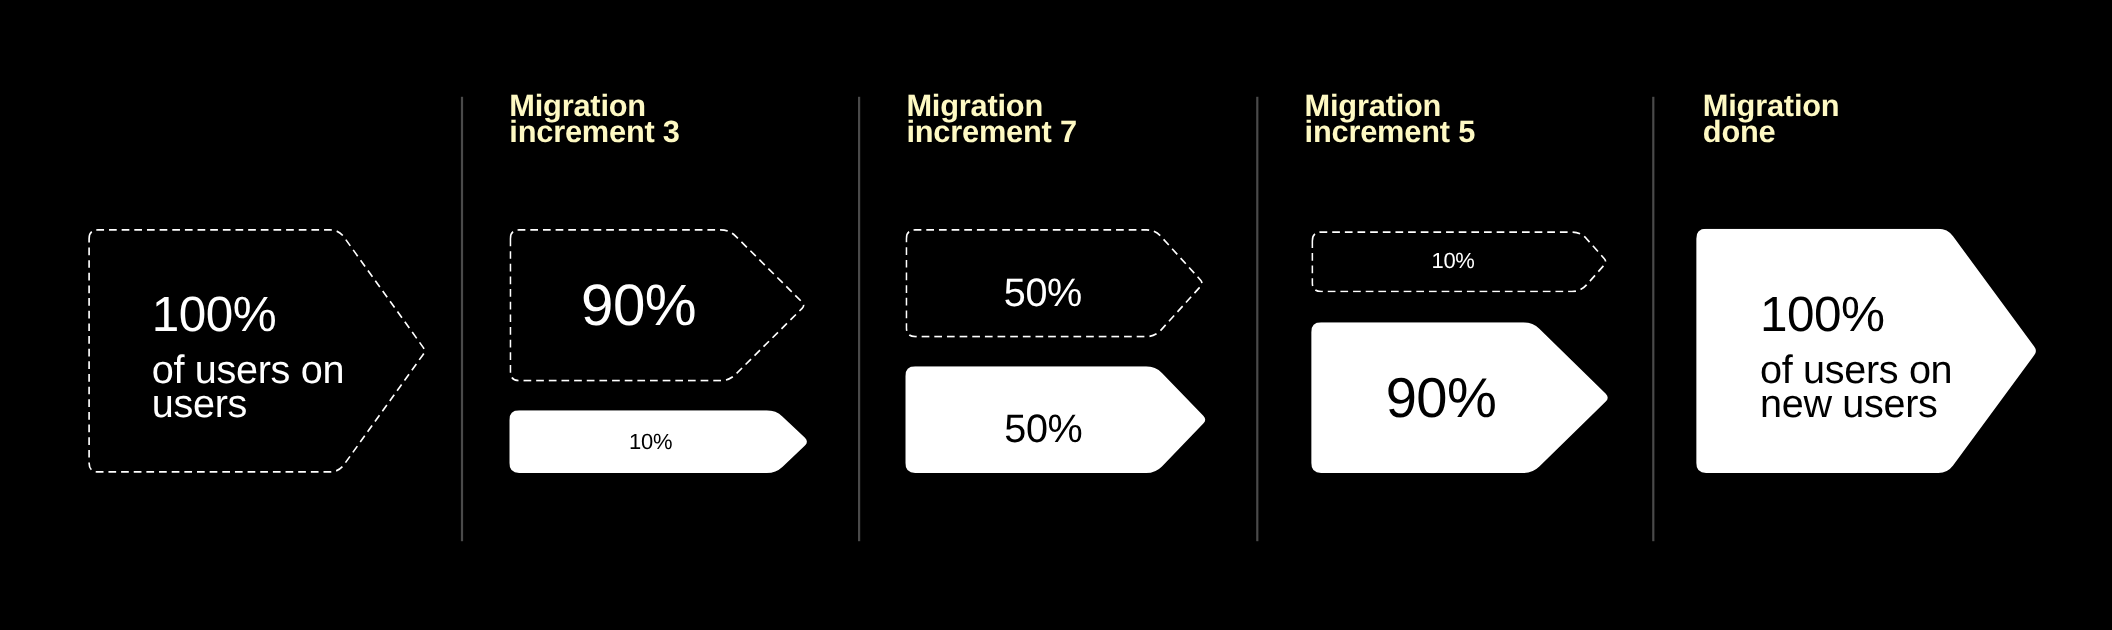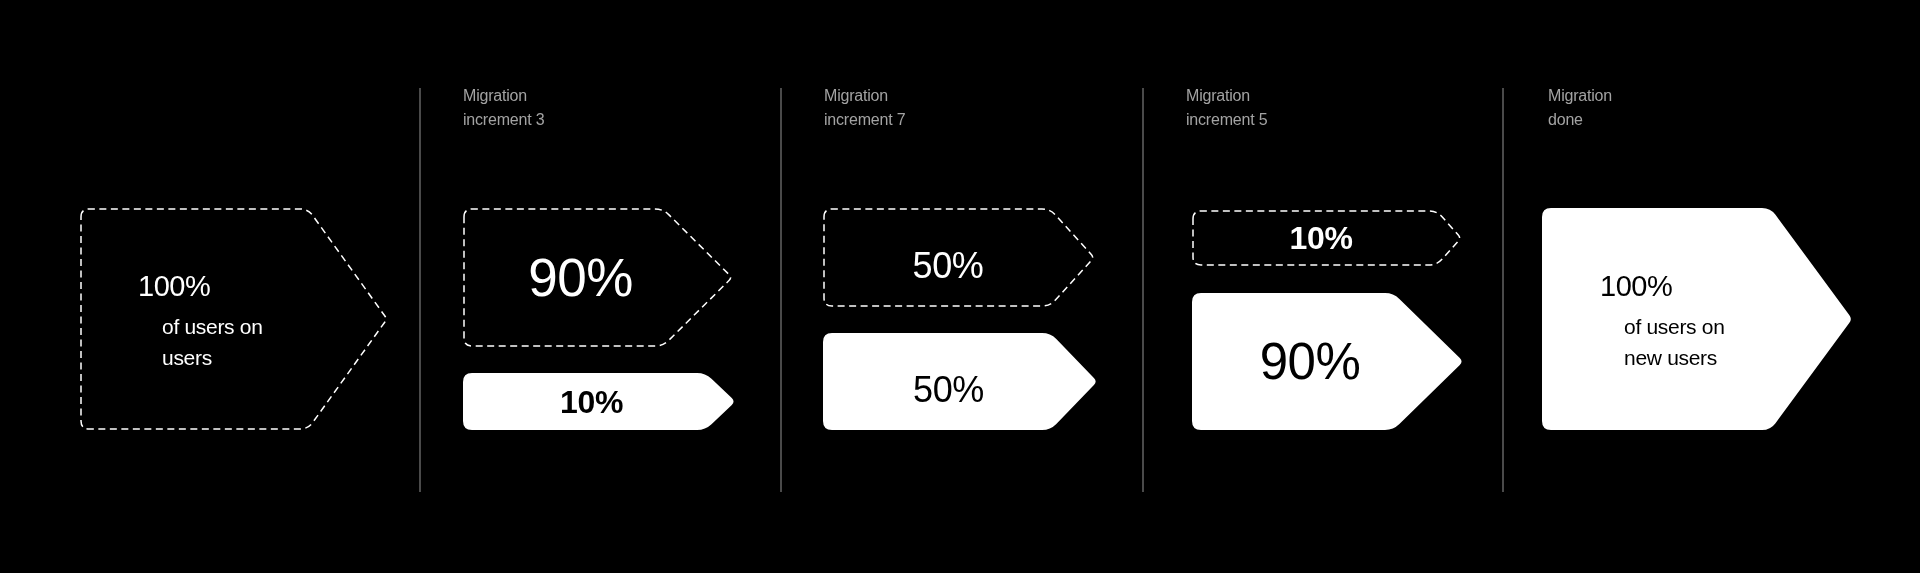--- a/index.html
+++ b/index.html
@@ -2,37 +2,37 @@
 <html><head>
 <meta charset="utf-8">
 <style>
   html,body{margin:0;padding:0;background:#000;}
   #canvas{
     position:relative;width:1920px;height:573px;background:#000;overflow:hidden;
     font-family:"Liberation Sans","DejaVu Sans",sans-serif;
   }
   .divider{position:absolute;top:88px;height:404px;width:2px;background:#4a4a4a;}
   .title{
-    position:absolute;color:#a3a3a3;font-size:16px;font-weight:400;
+    position:absolute;color:#fef9c3;font-size:28px;font-weight:700;
     line-height:24px;letter-spacing:-0.2px;
   }
   .shape{position:absolute;display:block;}
   .lbl{
     position:absolute;display:flex;flex-direction:column;justify-content:center;
     color:#fff;box-sizing:border-box;
   }
   .lbl.center{align-items:center;text-align:center;}
   .lbl.left{align-items:flex-start;text-align:left;padding-top:6px;}
   .lbl.dark{color:#000;}
-  .v45{font-size:29px;line-height:1.05;font-weight:500;letter-spacing:-0.5px;}
+  .v45{font-size:45px;line-height:1.05;font-weight:500;letter-spacing:-0.5px;}
   .v53{font-size:53px;line-height:1;font-weight:500;letter-spacing:-0.5px;}
   .v51{font-size:51px;line-height:1;font-weight:500;letter-spacing:-0.5px;}
   .v36{font-size:36px;line-height:1;font-weight:500;letter-spacing:-0.4px;margin-top:17px;}
-  .v28{font-size:32px;line-height:1;font-weight:700;letter-spacing:-0.3px;}
-  .cap{font-size:21px;line-height:31px;font-weight:400;letter-spacing:-0.3px;margin-top:10px;margin-left:24px;}
+  .v28{font-size:20px;line-height:1;font-weight:400;letter-spacing:-0.3px;}
+  .cap{font-size:36px;line-height:31px;font-weight:400;letter-spacing:-0.3px;margin-top:10px;}
 </style>
 </head>
 <body>
 
 <div id="canvas">
 
   <div class="divider" style="left:419px"></div>
   <div class="divider" style="left:780px"></div>
   <div class="divider" style="left:1142px"></div>
   <div class="divider" style="left:1502px"></div>

